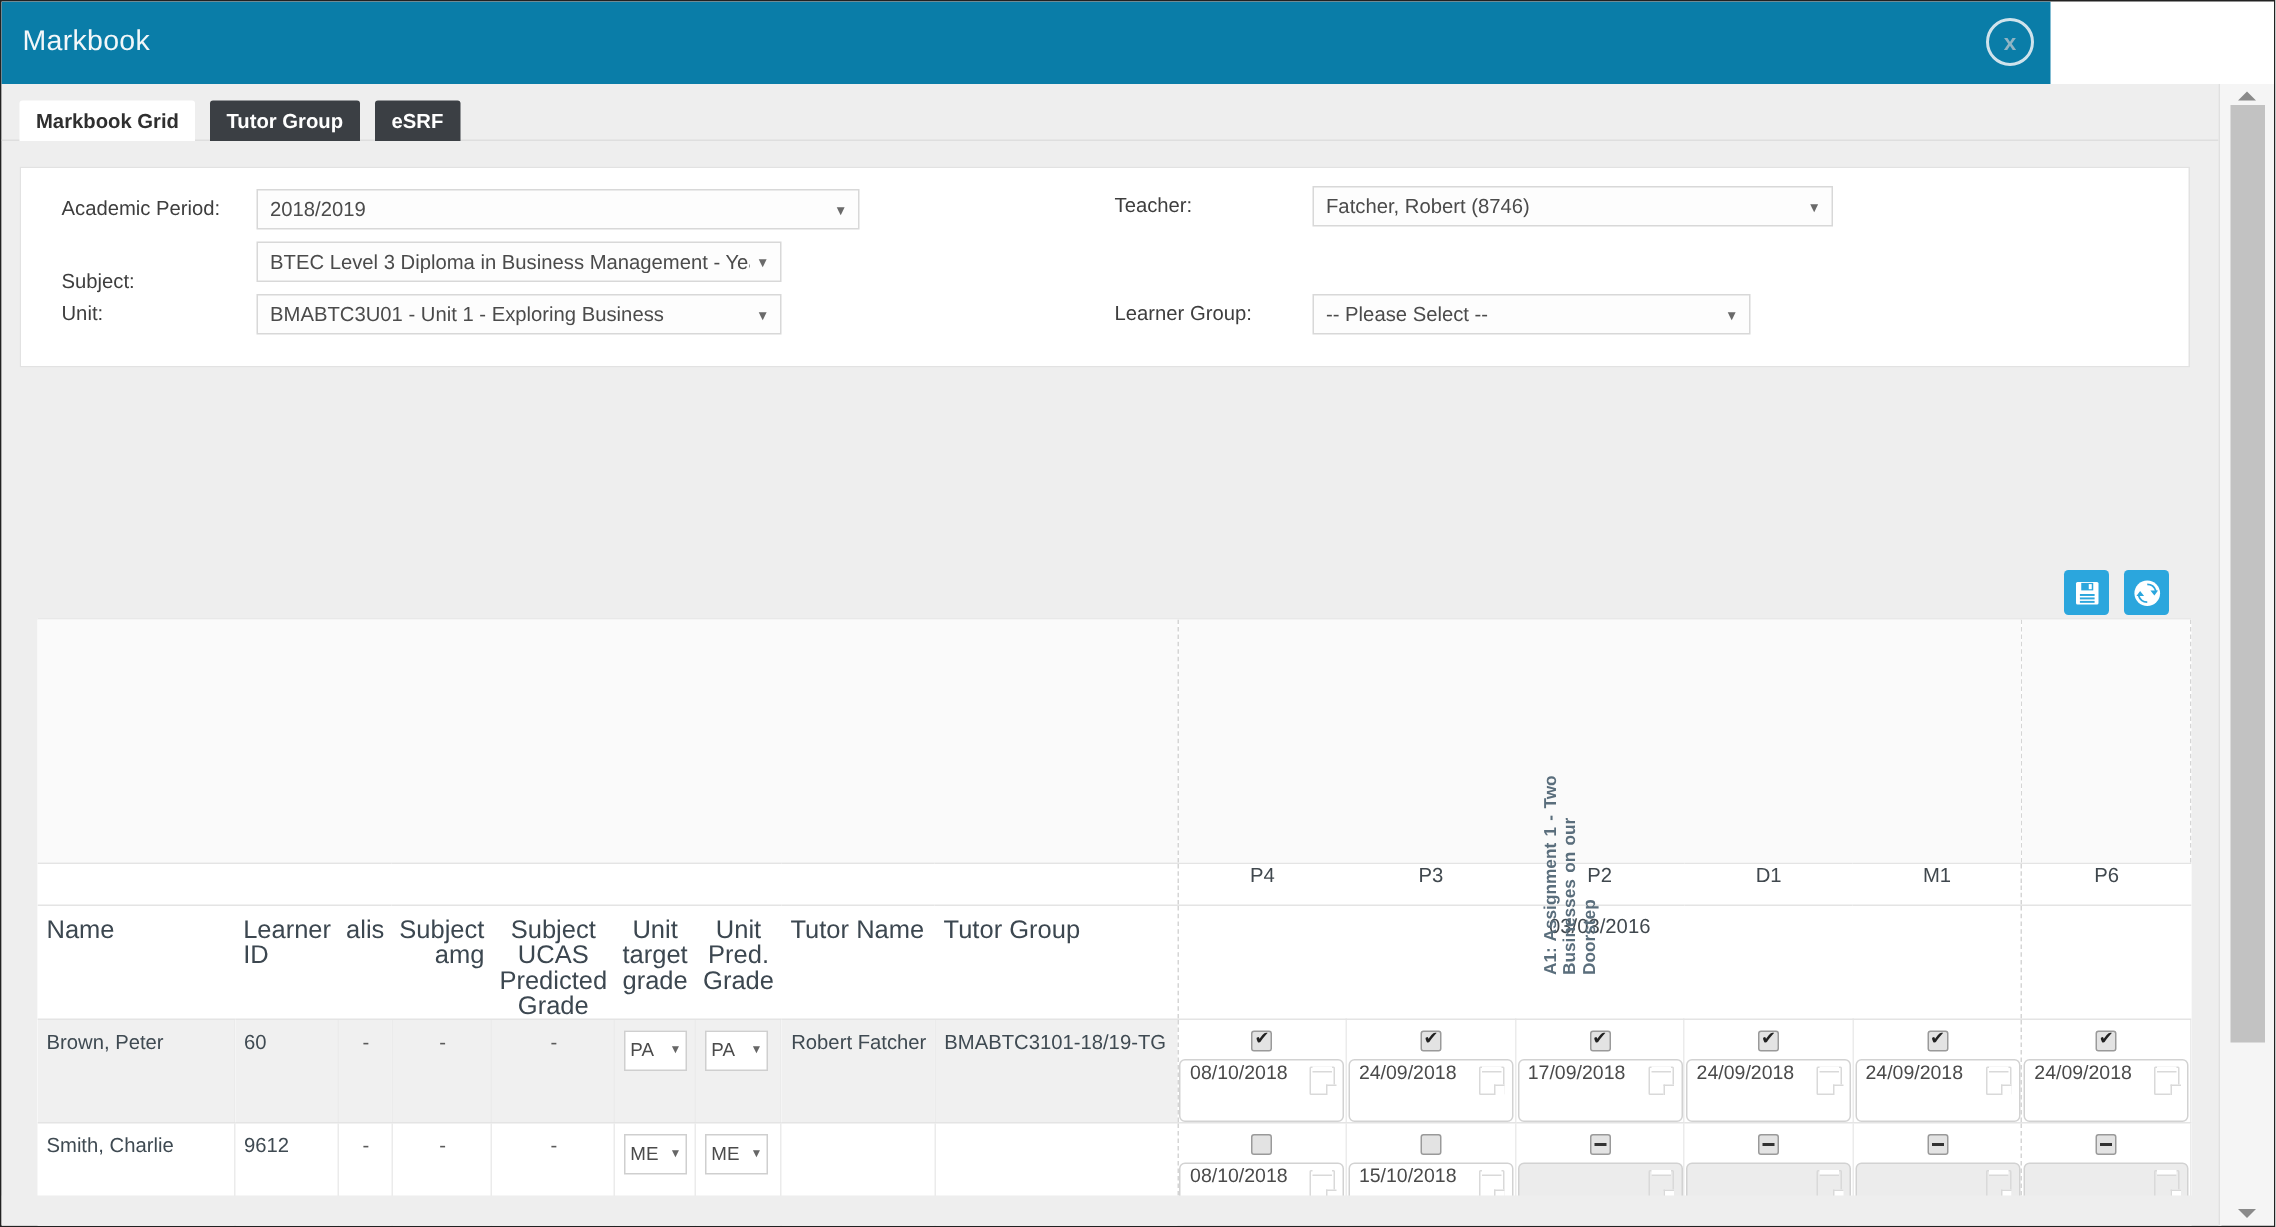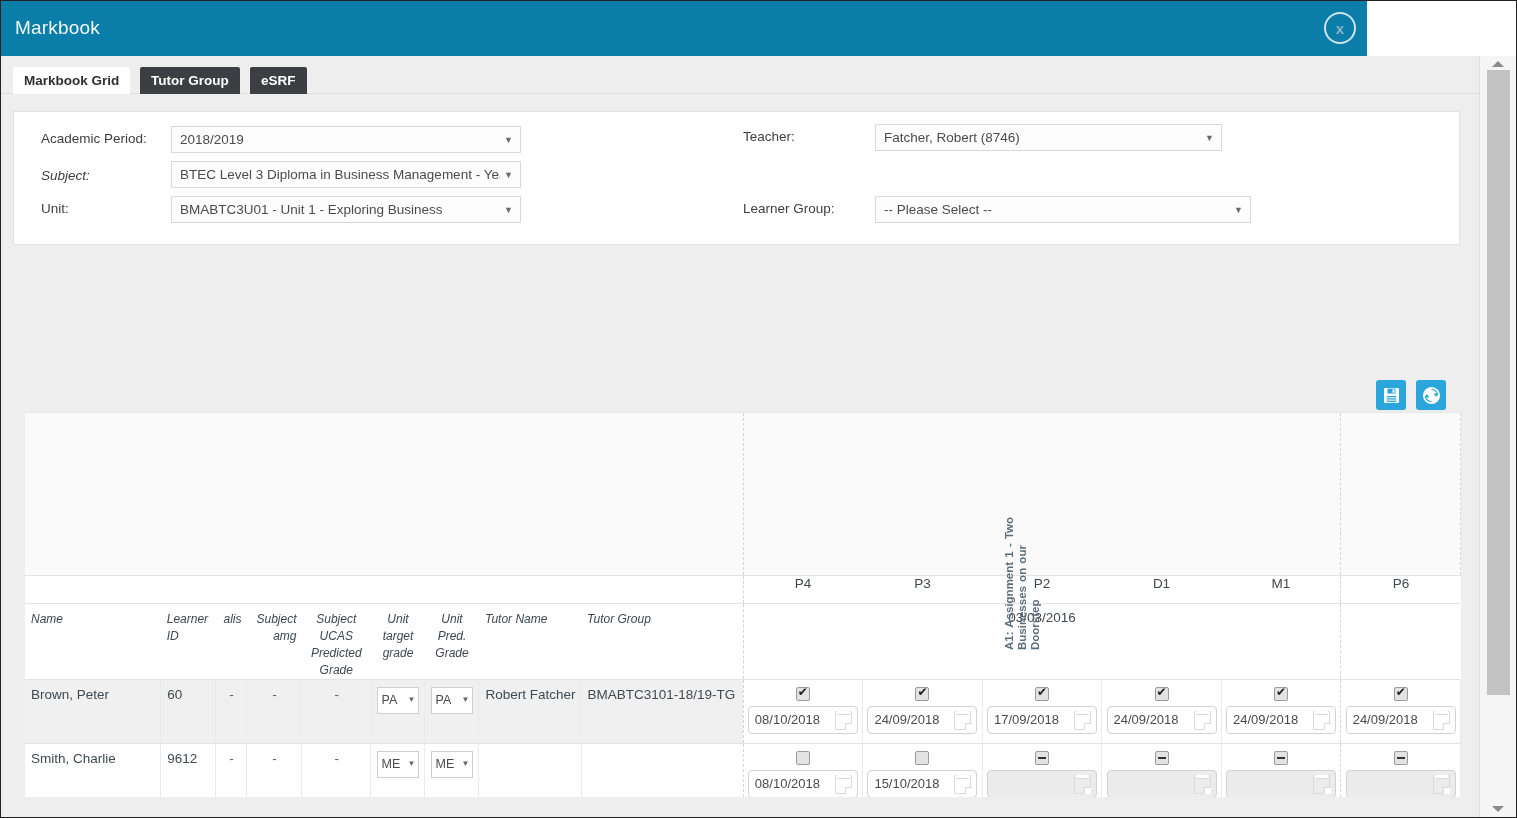--- a/index.html
+++ b/index.html
@@ -164,24 +164,23 @@
     background: #ffffff;
     font-size: 13.5px; color: #40484e;
     padding-top: 6px !important;
     border-bottom: 1px solid #e4e4e4;
   }
 
   .col-hdr {
     height: 68px;
     background: #ffffff;
     border-bottom: 1px solid #e4e4e4;
-    font-size: 12px; color: #3c4750;
+    font-size: 17px; color: #3c4750;
     padding: 7px 5px 0 5px !important;
     line-height: 17px;
-    font-style: italic;
   }
   .col-hdr.l { text-align: left; padding-left: 6px !important; }
   .col-hdr.r { text-align: right; padding-right: 5px !important; }
   .col-hdr.c { text-align: center; }
 
   tr.row-even td.body-cell { background: #f0f0f0; }
   tr.row-odd  td.body-cell { background: #ffffff; }
 
   td.body-cell {
     height: 64px;
@@ -238,27 +237,27 @@
     font-family: "DejaVu Sans", sans-serif;
   }
   .cb.indet::after {
     content: "";
     position: absolute; left: 2px; top: 5px;
     width: 8px; height: 2px; background: #333;
   }
 
   .datebox {
     margin: 5px auto 0 auto;
-    width: 110px; height: 28px;
+    width: 110px; height: 42px;
     border: 1px solid #d2d2d2;
     border-radius: 4px;
     background: #ffffff;
     position: relative;
     font-size: 13px; color: #4a4a4a;
-    display: flex; align-items: center;
+    display: flex; align-items: flex-start;
     padding-left: 6px;
     cursor: text;
   }
   .datebox.disabled { background: #ececec; color: #9a9a9a; }
   .cal-ico {
     position: absolute; right: 5px; top: 4px;
     width: 17px; height: 19px;
     border: 1.5px solid #d9d9d9;
     border-radius: 1px;
   }
@@ -325,45 +324,45 @@
     <div class="tab active" style="left:12px;">Markbook Grid</div>
     <div class="tab inactive" style="left:139px;">Tutor Group</div>
     <div class="tab inactive" style="left:249px;">eSRF</div>
   </div>
 
   <div class="content">
 
     <div class="filter-panel">
 
       <div class="field-label" style="left:27px; top:19px;">Academic Period:</div>
-      <div class="sel" style="left:157px; top:14px; width:350px;">
+      <div class="sel" style="left:157px; top:14px; width:402px;">
         <span class="sel-txt">2018/2019</span>
         <span class="caret">▼</span>
       </div>
 
-      <div class="field-label" style="left:27px; top:56px;font-style:italic;">Subject:</div>
+      <div class="field-label" style="left:27px; top:68px;">Subject:</div>
       <div class="sel" style="left:157px; top:49px; width:350px;">
         <span class="sel-txt">BTEC Level 3 Diploma in Business Management - Year</span>
         <span class="caret">▼</span>
       </div>
 
       <div class="field-label" style="left:27px; top:89px;">Unit:</div>
       <div class="sel" style="left:157px; top:84px; width:350px;">
         <span class="sel-txt">BMABTC3U01 - Unit 1 - Exploring Business</span>
         <span class="caret">▼</span>
       </div>
 
       <div class="field-label" style="left:729px; top:17px;">Teacher:</div>
       <div class="sel" style="left:861px; top:12px; width:347px;">
         <span class="sel-txt">Fatcher, Robert (8746)</span>
         <span class="caret">▼</span>
       </div>
 
       <div class="field-label" style="left:729px; top:89px;">Learner Group:</div>
-      <div class="sel" style="left:861px; top:84px; width:376px;">
+      <div class="sel" style="left:861px; top:84px; width:292px;">
         <span class="sel-txt">-- Please Select --</span>
         <span class="caret">▼</span>
       </div>
     </div>
 
 
     <div class="icon-btn" id="btn-save">
       <svg width="17" height="17" viewBox="0 0 17 17">
         <rect x="1" y="1" width="15" height="15" rx="1" fill="#ffffff"></rect>
         <rect x="4.5" y="1.6" width="8" height="5" fill="#2ba6dd"></rect>

